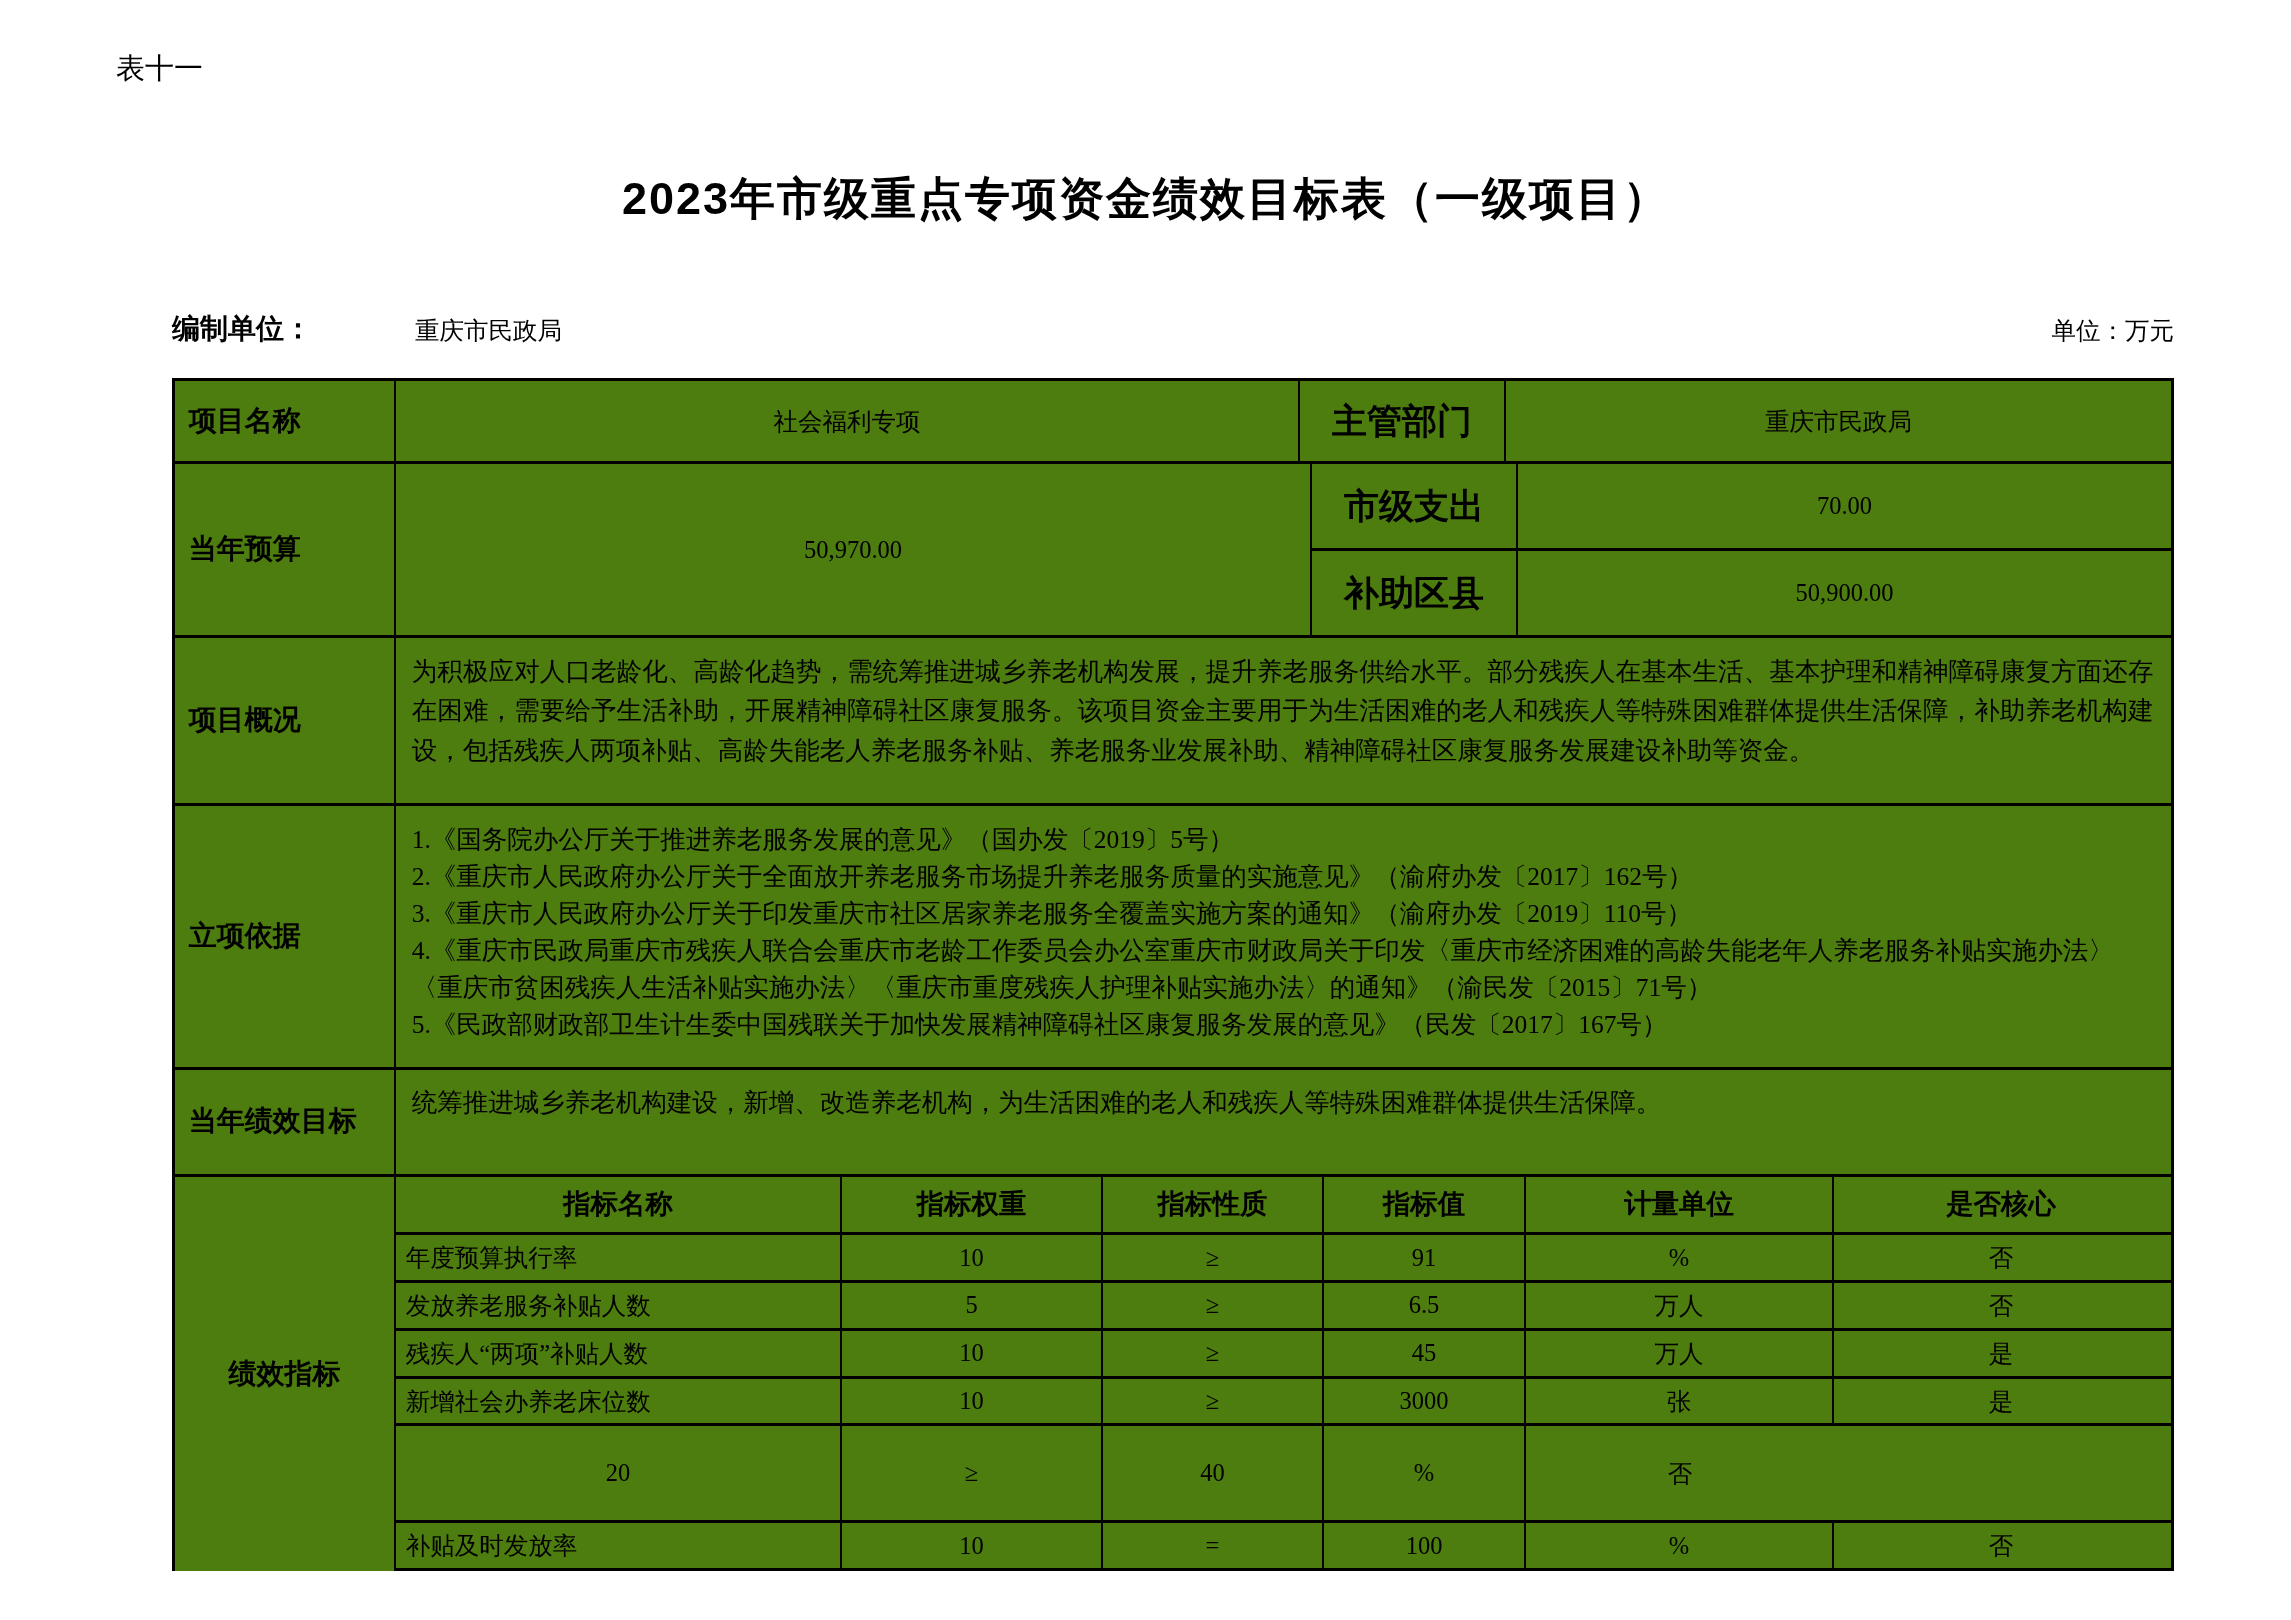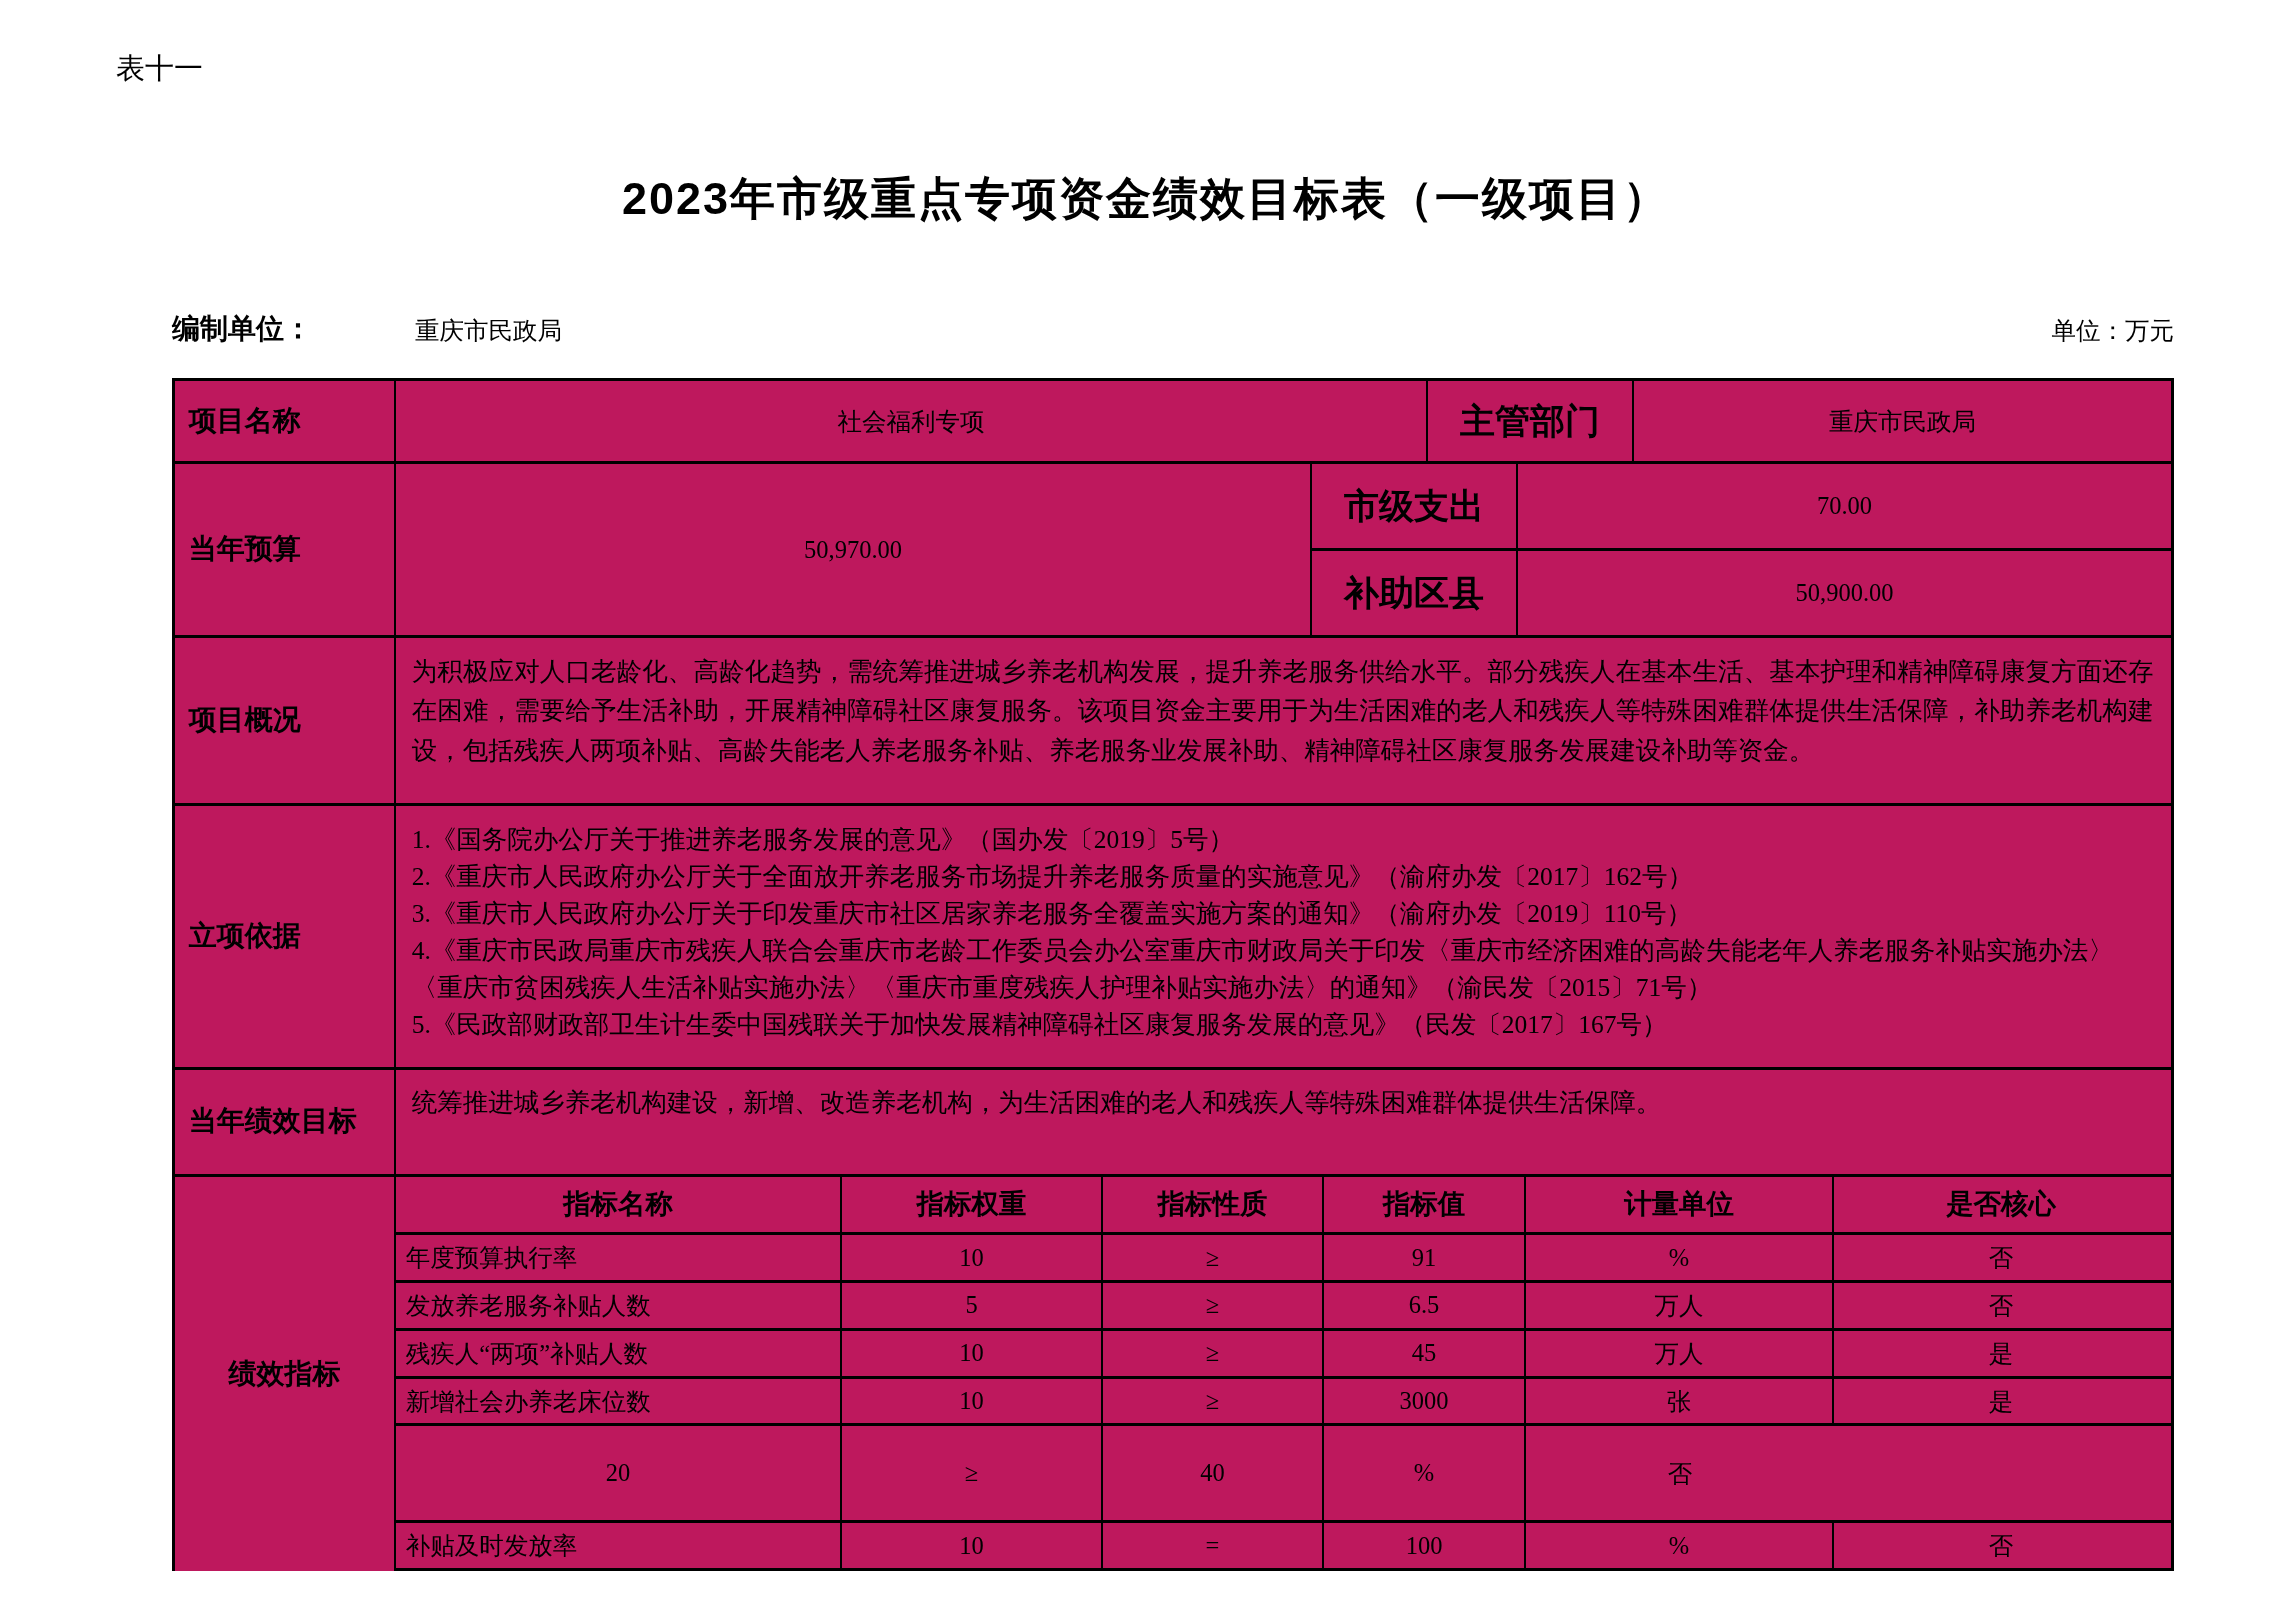--- a/index.html
+++ b/index.html
@@ -8,21 +8,21 @@
   .tag{position:absolute;left:116px;top:49px;font-size:29px;}
   .title{position:absolute;left:0;top:169px;width:100%;text-align:center;
          font-family:"Liberation Sans","DejaVu Sans",sans-serif;
          font-weight:bold;font-size:45px;letter-spacing:2px;}
   .meta{position:absolute;left:172px;top:310px;width:2002px;height:43px;}
   .meta .lbl{position:absolute;left:0;top:0;font-family:"Liberation Sans","DejaVu Sans",sans-serif;
              font-weight:bold;font-size:28px;}
   .meta .val{position:absolute;left:243px;top:3.9px;font-size:24.5px;}
   .meta .unit{position:absolute;right:0;top:3.9px;font-size:24.5px;}
   .otable{position:absolute;left:172px;top:378px;width:2002px;
-          border:3.9px solid #000;border-bottom:none;box-sizing:border-box;background:#be185d;}
+          border:3.9px solid #000;border-bottom:none;box-sizing:border-box;background:#4d7c0f;}
   .orow{display:flex;border-bottom:3.9px solid #000;align-items:stretch;}
   .orow.last{border-bottom:none;}
   .lblcell{width:221px;flex:none;display:flex;align-items:center;
            padding-left:13.7px;box-sizing:border-box;border-right:2.9px solid #000;
            font-family:"Liberation Sans","DejaVu Sans",sans-serif;
            font-weight:bold;font-size:28px;line-height:1.3;}
   .cell{display:flex;align-items:center;justify-content:center;
         box-sizing:border-box;font-size:24.5px;}
   .br3{border-right:2.9px solid #000;}
   .midlbl{font-family:"Liberation Sans","DejaVu Sans",sans-serif;font-weight:bold;font-size:35px;}
@@ -54,21 +54,21 @@
 <div class="meta">
   <span class="lbl">编制单位：</span>
   <span class="val">重庆市民政局</span>
   <span class="unit">单位：万元</span>
 </div>
 
 <div class="otable">
 
   <div class="orow h-r1">
     <div class="lblcell">项目名称</div>
-    <div class="cell br3" style="width:1032px;flex:none;">社会福利专项</div>
+    <div class="cell br3" style="width:904px;flex:none;">社会福利专项</div>
     <div class="cell br3 midlbl" style="width:206px;flex:none;">主管部门</div>
     <div class="cell" style="flex:1;">重庆市民政局</div>
   </div>
 
   <div class="orow">
     <div class="lblcell">当年预算</div>
     <div class="cell br3" style="width:916px;flex:none;">50,970.00</div>
     <div style="flex:1;display:flex;flex-direction:column;">
       <div style="display:flex;border-bottom:3.9px solid #000;" class="h-sub">
         <div class="cell br3 midlbl" style="width:206px;flex:none;">市级支出</div>

